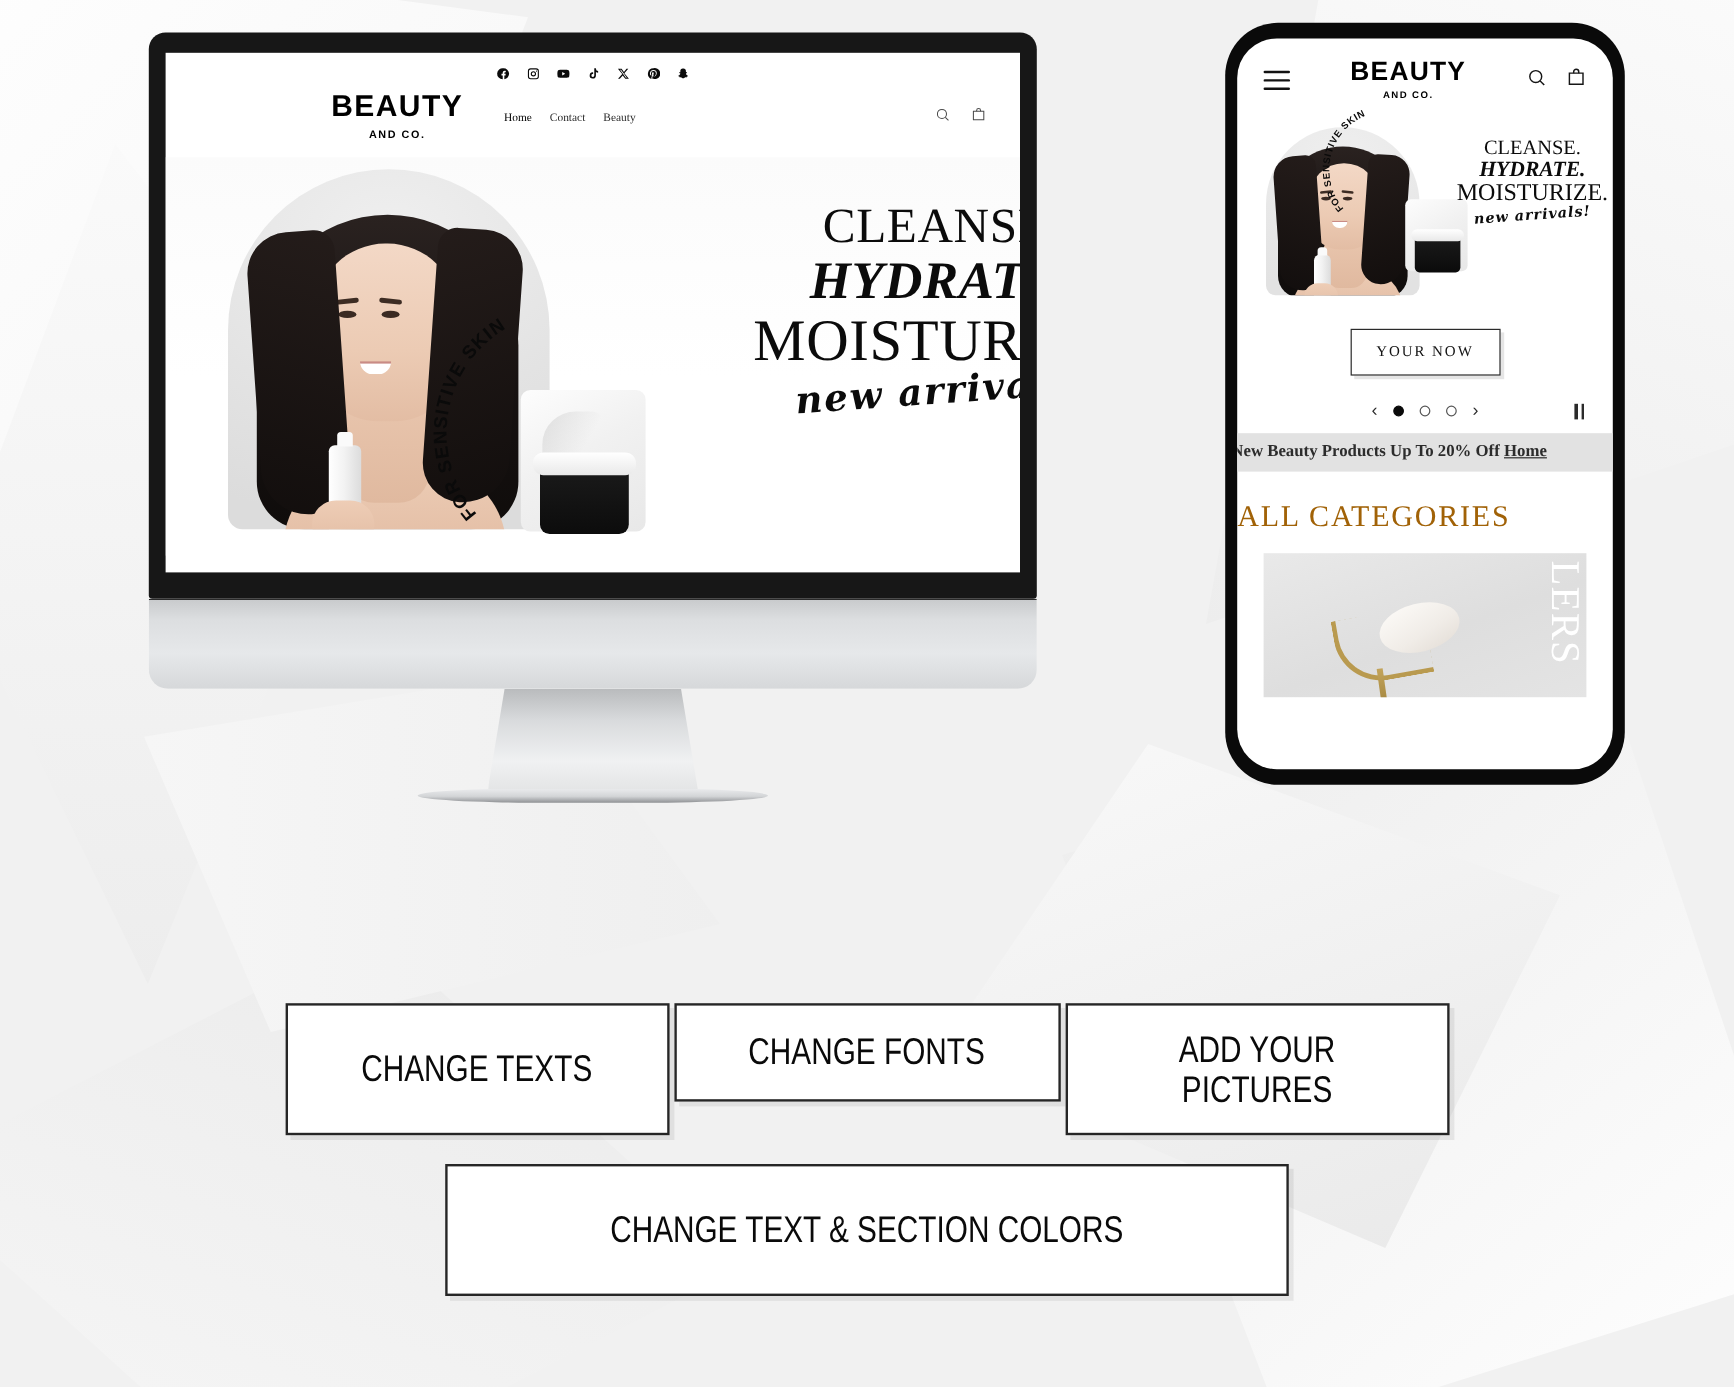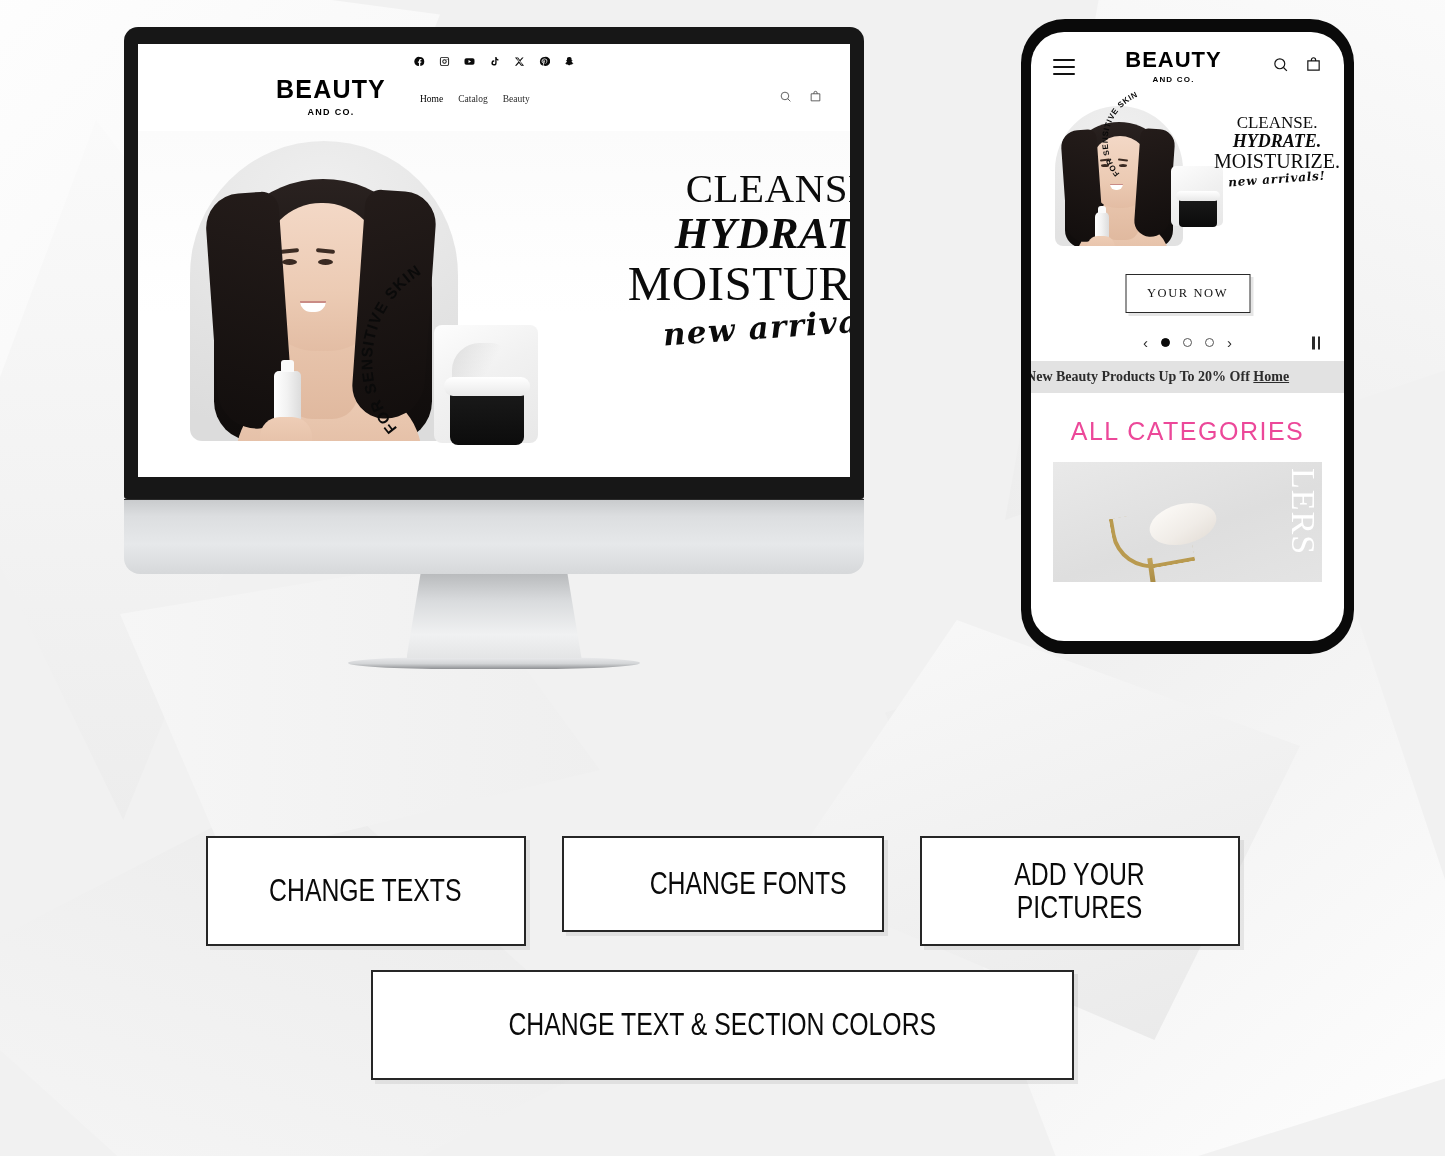--- a/index.html
+++ b/index.html
@@ -312,22 +312,22 @@
     background:#e2e2e2; height:32px; display:flex;align-items:center;
     overflow:hidden; white-space:nowrap;
   }
   .ph-announce span{
     font-family:"Liberation Serif",serif;font-weight:700;font-size:14px;color:#2c2c2c;
     margin-left:-12px;
   }
   .ph-announce a{color:#2c2c2c;}
 
   .ph-cat-title{
-    text-align:center; padding:24px 0 16px 0;
-    font-family:Liberation Sans, sans-serif; font-size:25px; letter-spacing:1.5px; color:#ec4899;
+    text-align:left; padding:24px 0 16px 0;
+    font-family:Liberation Serif, serif; font-size:25px; letter-spacing:1.5px; color:#a16207;
   }
   .ph-cat-img{
     position:relative; margin:0 22px; height:120px;
     background:linear-gradient(160deg,#e9e9e9 0%,#dedede 55%,#e4e4e4 100%);
     overflow:hidden;
   }
   .roller-stone{
     position:absolute;left:96px;top:42px;width:68px;height:40px;
     background:linear-gradient(160deg,#fdfbf8 0%,#f0ece7 60%,#e3ddd6 100%);
     border-radius:50%; transform:rotate(-14deg);
@@ -354,35 +354,35 @@
   }
   #edit-title h1{
     font-family:"Liberation Sans", sans-serif;
     font-weight:400; font-size:72px; letter-spacing:-1px;
     color:#0a0a0a; transform: scaleX(0.78); transform-origin:center;
     white-space:nowrap;
   }
   .palette svg{ width:118px; height:92px; display:block; }
 
   #edit-boxes{ position:absolute; left:0; right:0; top:836px; }
-  .box-row{ display:flex; justify-content:center; gap:36px; }
+  .box-row{ display:flex; justify-content:center; gap:4px; }
   .ebox{
     background:#fff; border:2px solid #262626;
     display:flex; align-items:center; justify-content:center;
     text-align:center; padding:6px 10px;
     box-shadow: 4px 4px 0 rgba(0,0,0,.07);
   }
   .ebox span{
     font-family:"Liberation Sans", sans-serif;
     font-weight:400; font-size:31px; color:#0a0a0a; line-height:1.08;
     transform: scaleX(0.80); transform-origin:center; display:inline-block;
     white-space:pre-line;
   }
   .b1{ width:320px; height:110px; }
-  .b2{ width:322px; height:96px;justify-content:flex-end; }
+  .b2{ width:322px; height:82px; }
   .b3{ width:320px; height:110px; }
   .b4{ width:320px; height:110px; }
   .b5{ width:703px; height:110px; margin: 24px auto 0 auto; }
 </style>
 </head>
 <body>
 
 <div id="stage">
 
   <div class="poly p1"></div>
@@ -435,21 +435,21 @@
             </a>
         </div>
 
         <div class="d-header">
           <div class="d-logo-wrap">
             <div class="d-logo">BEAUTY</div>
             <div class="d-logo-sub">AND CO.</div>
           </div>
           <nav class="d-nav">
             <a href="#" class="active">Home</a>
-            <a href="#">Catalog</a>
+            <a href="#">Contact</a>
             <a href="#">Beauty</a>
           </nav>
           <div class="d-head-icons">
             <span><svg viewBox="0 0 24 24">
                   <circle cx="11" cy="11" r="7"></circle>
                   <line x1="16.2" y1="16.2" x2="21" y2="21"></line>
                 </svg></span>
             <span><svg viewBox="0 0 24 24">
                   <path d="M4 7h16v13H4z"></path>
                   <path d="M9 7V5.5a3 3 0 0 1 6 0V7"></path>

